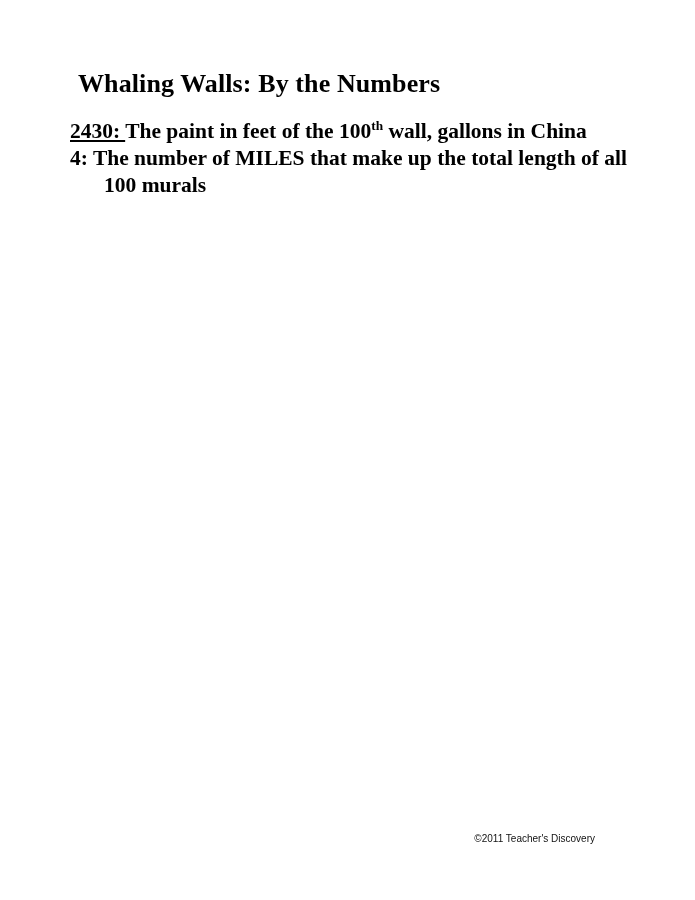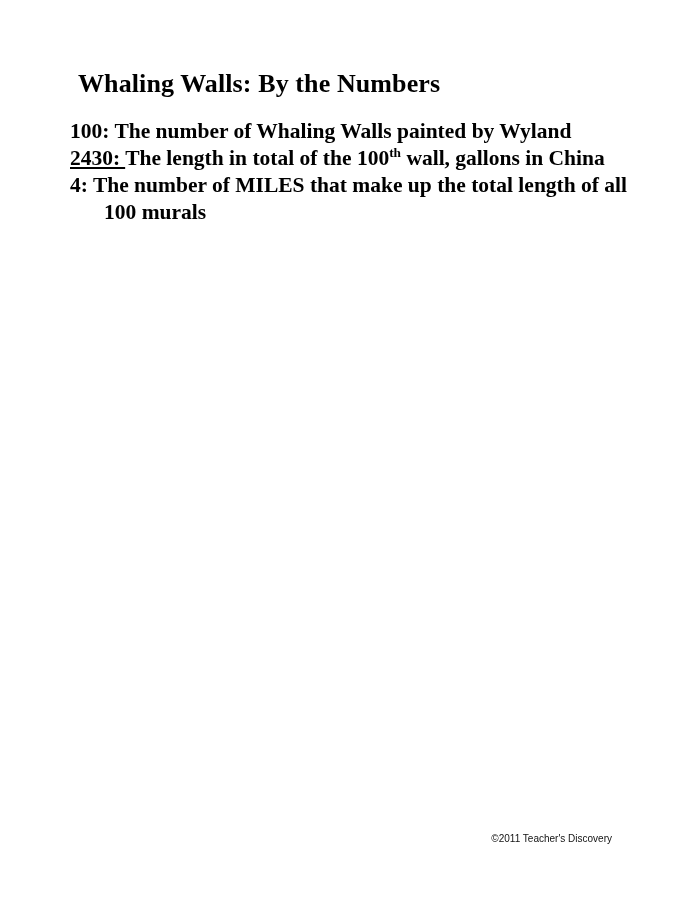--- a/index.html
+++ b/index.html
@@ -55,44 +55,43 @@
   }
   .fact.indent-wide {
     padding-left: 62px;
   }
   .fact.indent-wide .lead {
     margin-left: -62px;
     text-decoration: underline;
   }
   .copyright {
     position: absolute;
-    right: 83px;
+    right: 100px;
     top: 833px;
     font-size: 10px;
     font-family: "Liberation Sans", sans-serif;
     font-weight: normal;
     color: #111111;
     white-space: nowrap;
   }
 </style>
 </head>
 <body>
 
 <div class="page">
 
   <h1 class="title">Whaling Walls: By the Numbers</h1>
 
   <div class="facts">
 
-    <p class="fact"><span class="lead">100: </span><span>The number of Whaling Walls painted by Wyland</span></p>
 
 
 
 
-    <p class="fact indent-wide"><span class="lead">2430: </span><span>The length in total of the 100</span><sup>th</sup><span> wall, gallons in China</span></p>
+    <p class="fact indent-wide"><span class="lead">2430: </span><span>The paint in feet of the 100</span><sup>th</sup><span> wall, gallons in China</span></p>
 
 
     <p class="fact"><span class="lead">4: </span><span>The number of MILES that make up the total length of all 100 murals</span></p>
 
   </div>
 
   <div class="copyright">©2011 Teacher's Discovery</div>
 
 </div>
 

